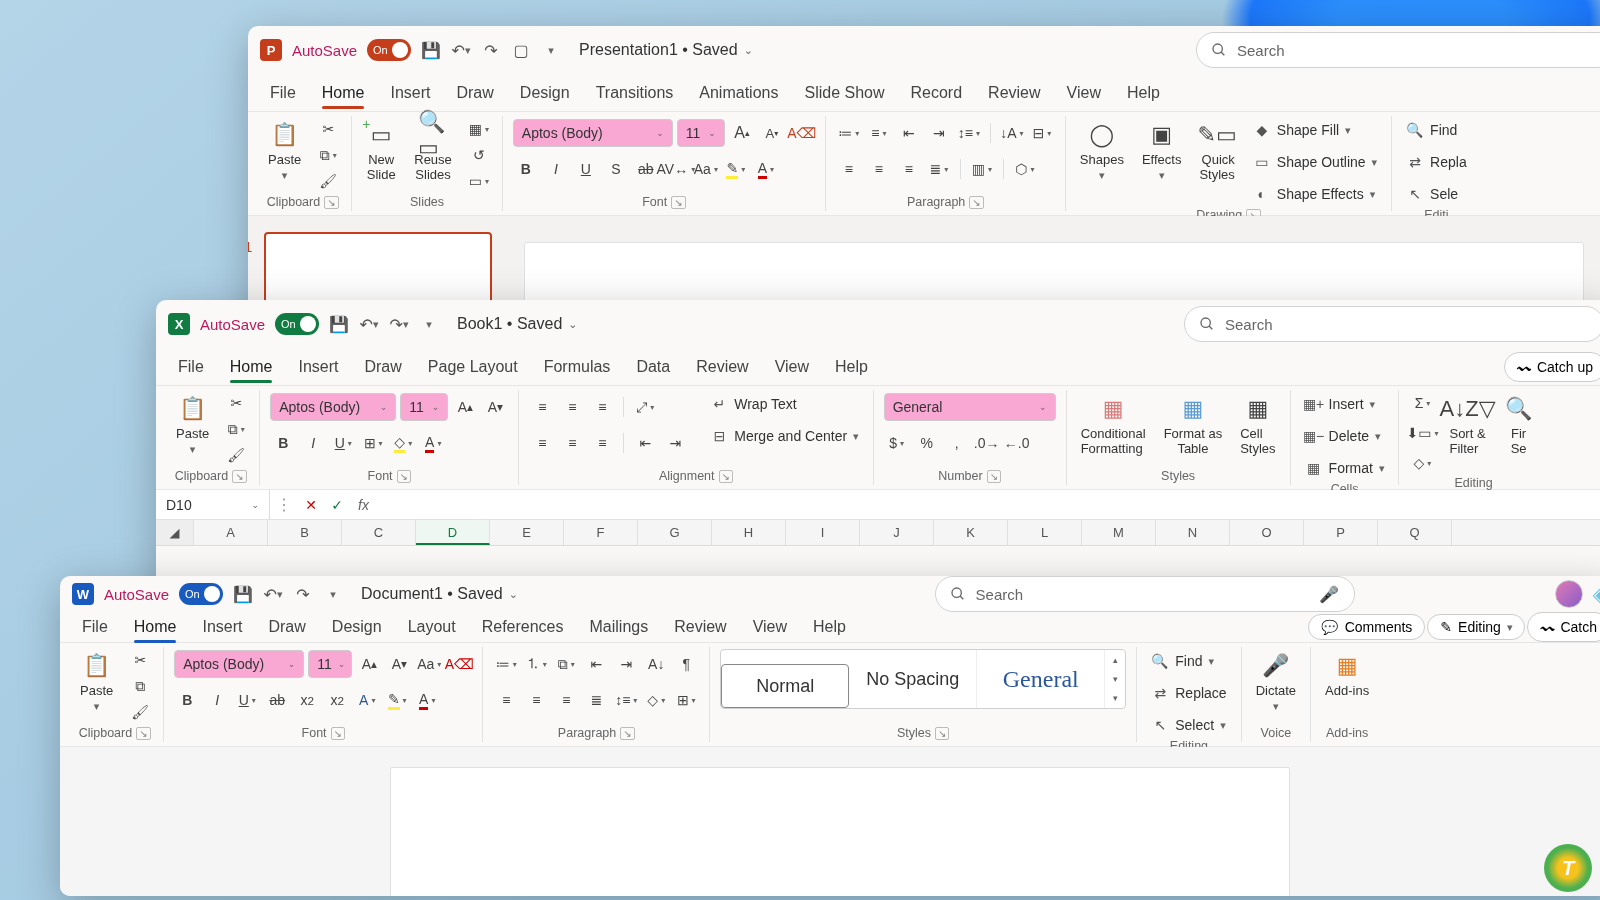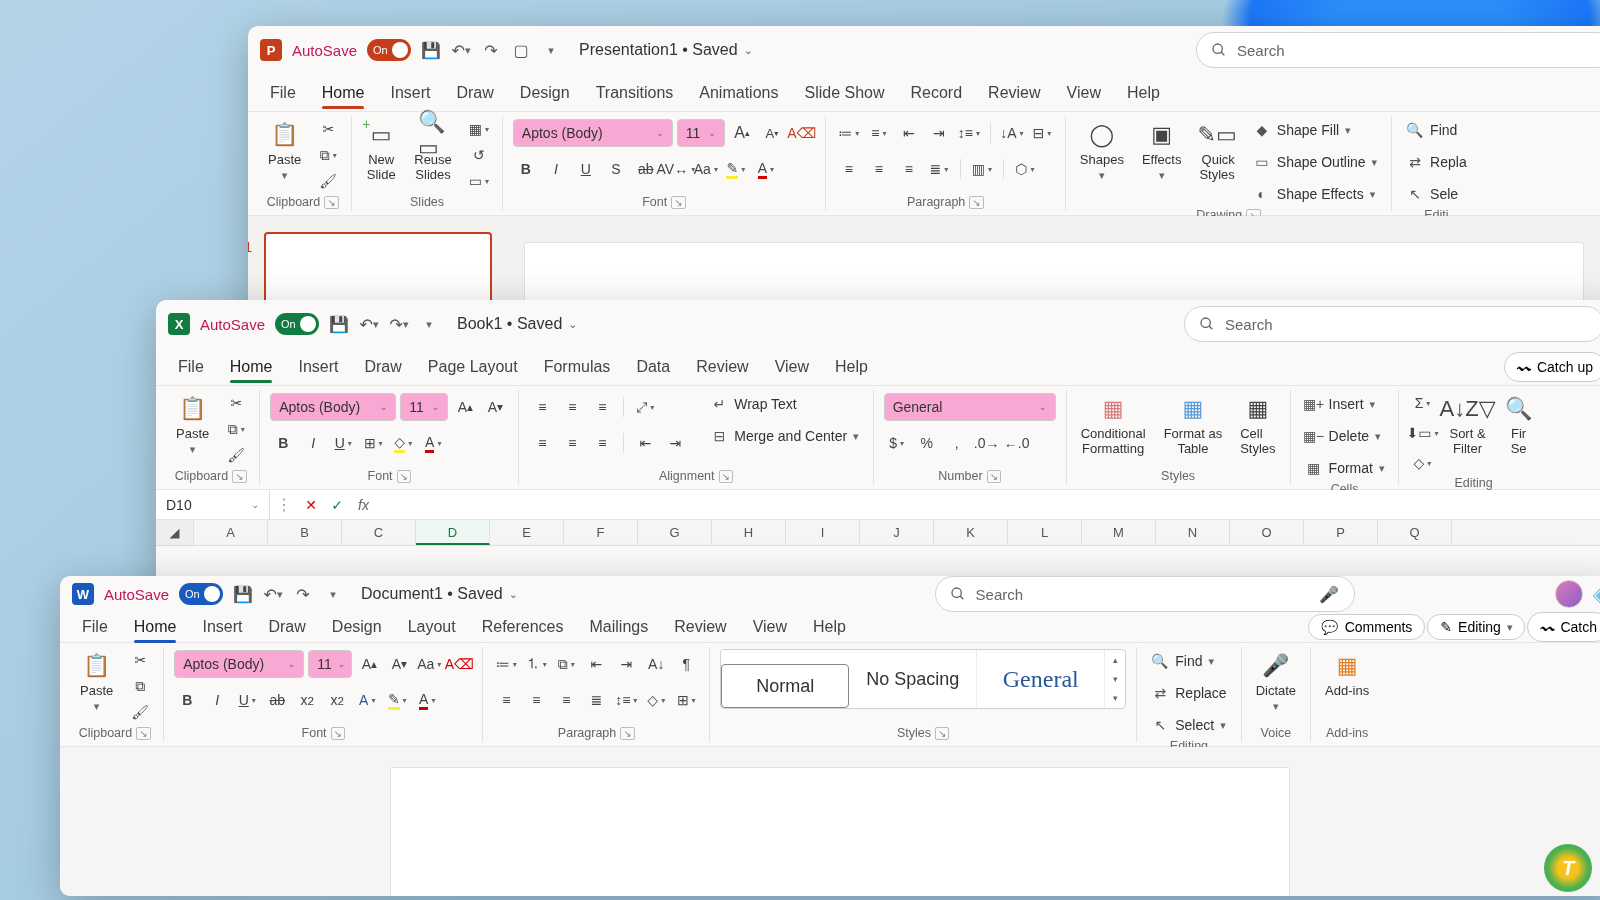--- a/index.html
+++ b/index.html
@@ -506,21 +506,21 @@
         </div>
       <div class="group-label">
           <span>Number</span>
           <span class="dlaunch">↘</span>
         </div>
     </div>
     <div class="group">
       <div class="group-body">
         <div class="bigbtn">
             <div class="ic" style="color:#d87b7b">▦</div>
-            <span style="white-space:pre-line;text-align:center">Conditional
+            <span style="white-space:pre-line;">Conditional
 Formatting</span>
           </div>
         <div class="bigbtn">
             <div class="ic" style="color:#5b9bd5">▦</div>
             <span style="white-space:pre-line;text-align:center">Format as
 Table</span>
           </div>
         <div class="bigbtn">
             <div class="ic">▦</div>
             <span style="white-space:pre-line;text-align:left">Cell
@@ -557,21 +557,21 @@
     </div>
     <div class="group" style="border-right:none">
       <div class="group-body">
         <div class="toolcol" style="gap:8px">
           <div class="smallbtn wchev">Σ</div>
           <div class="smallbtn wchev">⬇▭</div>
           <div class="smallbtn wchev">◇</div>
         </div>
         <div class="bigbtn">
             <div class="ic">A↓Z▽</div>
-            <span style="white-space:pre-line;text-align:center">Sort &amp;
+            <span style="white-space:pre-line;">Sort &amp;
 Filter</span>
           </div>
         <div class="bigbtn">
             <div class="ic">🔍</div>
             <span style="white-space:pre-line;text-align:center">Fir
 Se</span>
           </div>
       </div>
       <div class="group-label">
           <span>Editing</span>

